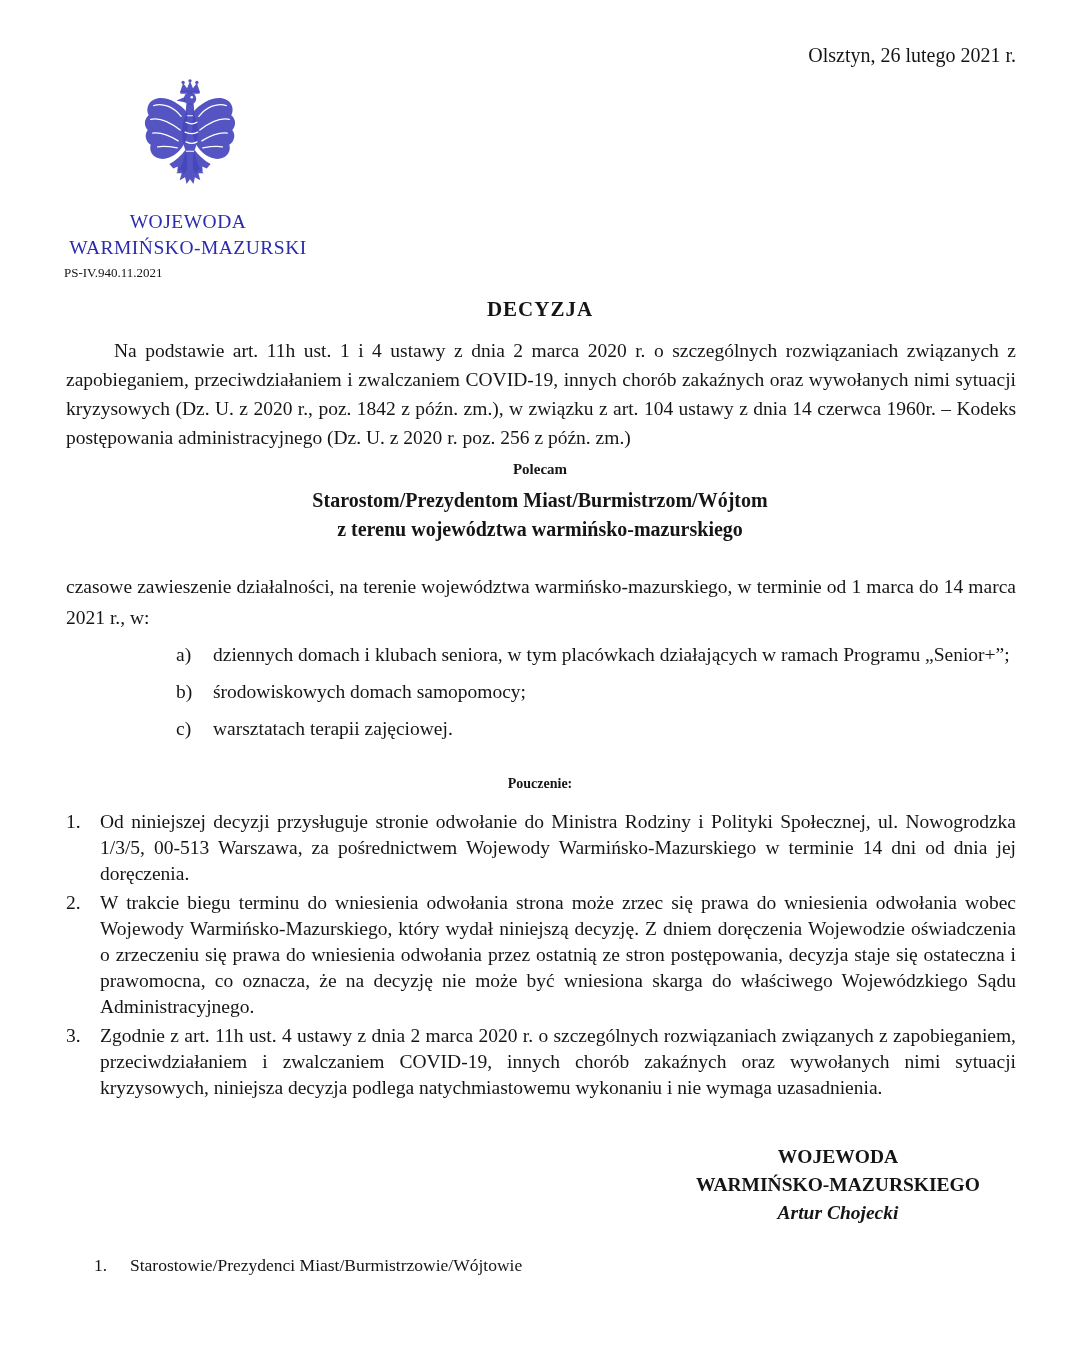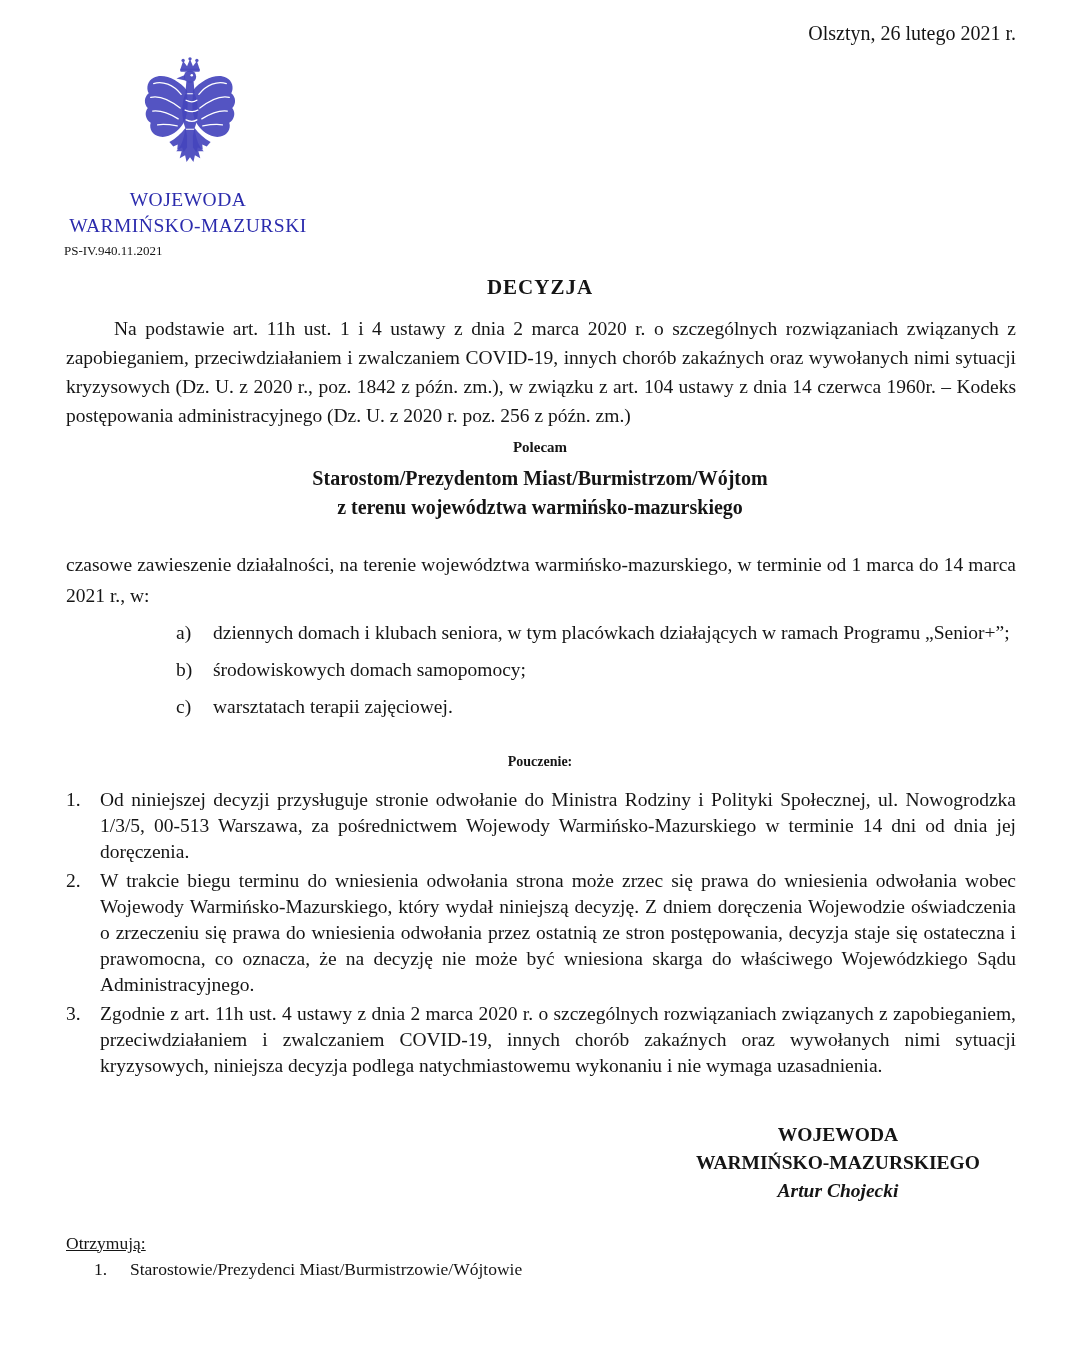--- a/index.html
+++ b/index.html
@@ -13,21 +13,21 @@
     position:relative;
     width:1080px;height:1350px;
     margin:0 auto;
     background:#ffffff;
     color:var(--ink);
     font-family:"Liberation Serif","DejaVu Serif",serif;
     font-size:19.5px;
     overflow:hidden;
   }
   .date{
-    padding-top:22px;
+    padding-top:44px;
     padding-right:64px;
     text-align:right;
     font-size:20px;
   }
   .emblem{
     margin:12px 0 0 140px;
     width:100px;height:112px;
     color:var(--emblem);
   }
   .emblem svg{display:block;width:100%;height:100%;}
@@ -211,21 +211,20 @@
     </div>
   </div>
 
   <div class="signature">
     <div>WOJEWODA</div>
     <div>WARMIŃSKO-MAZURSKIEGO</div>
     <div class="name">Artur Chojecki</div>
   </div>
 
   <div class="recipients">
-    <div class="rec-head">Otrzymują:</div>
     <div class="rec-item">
       <span class="rnum">1.</span>
       <div>
         <div>Starostowie/Prezydenci Miast/Burmistrzowie/Wójtowie</div>
 
       </div>
     </div>
 
   </div>
 

